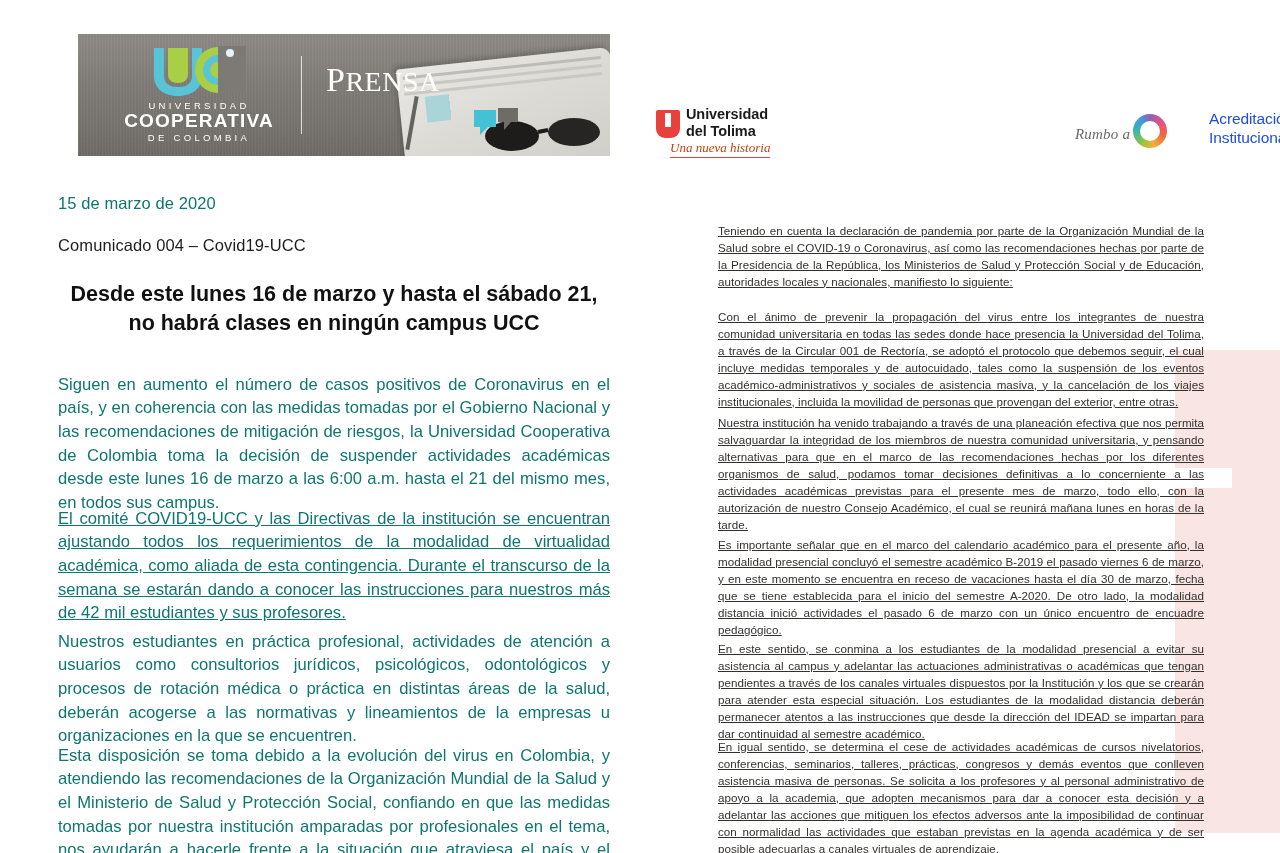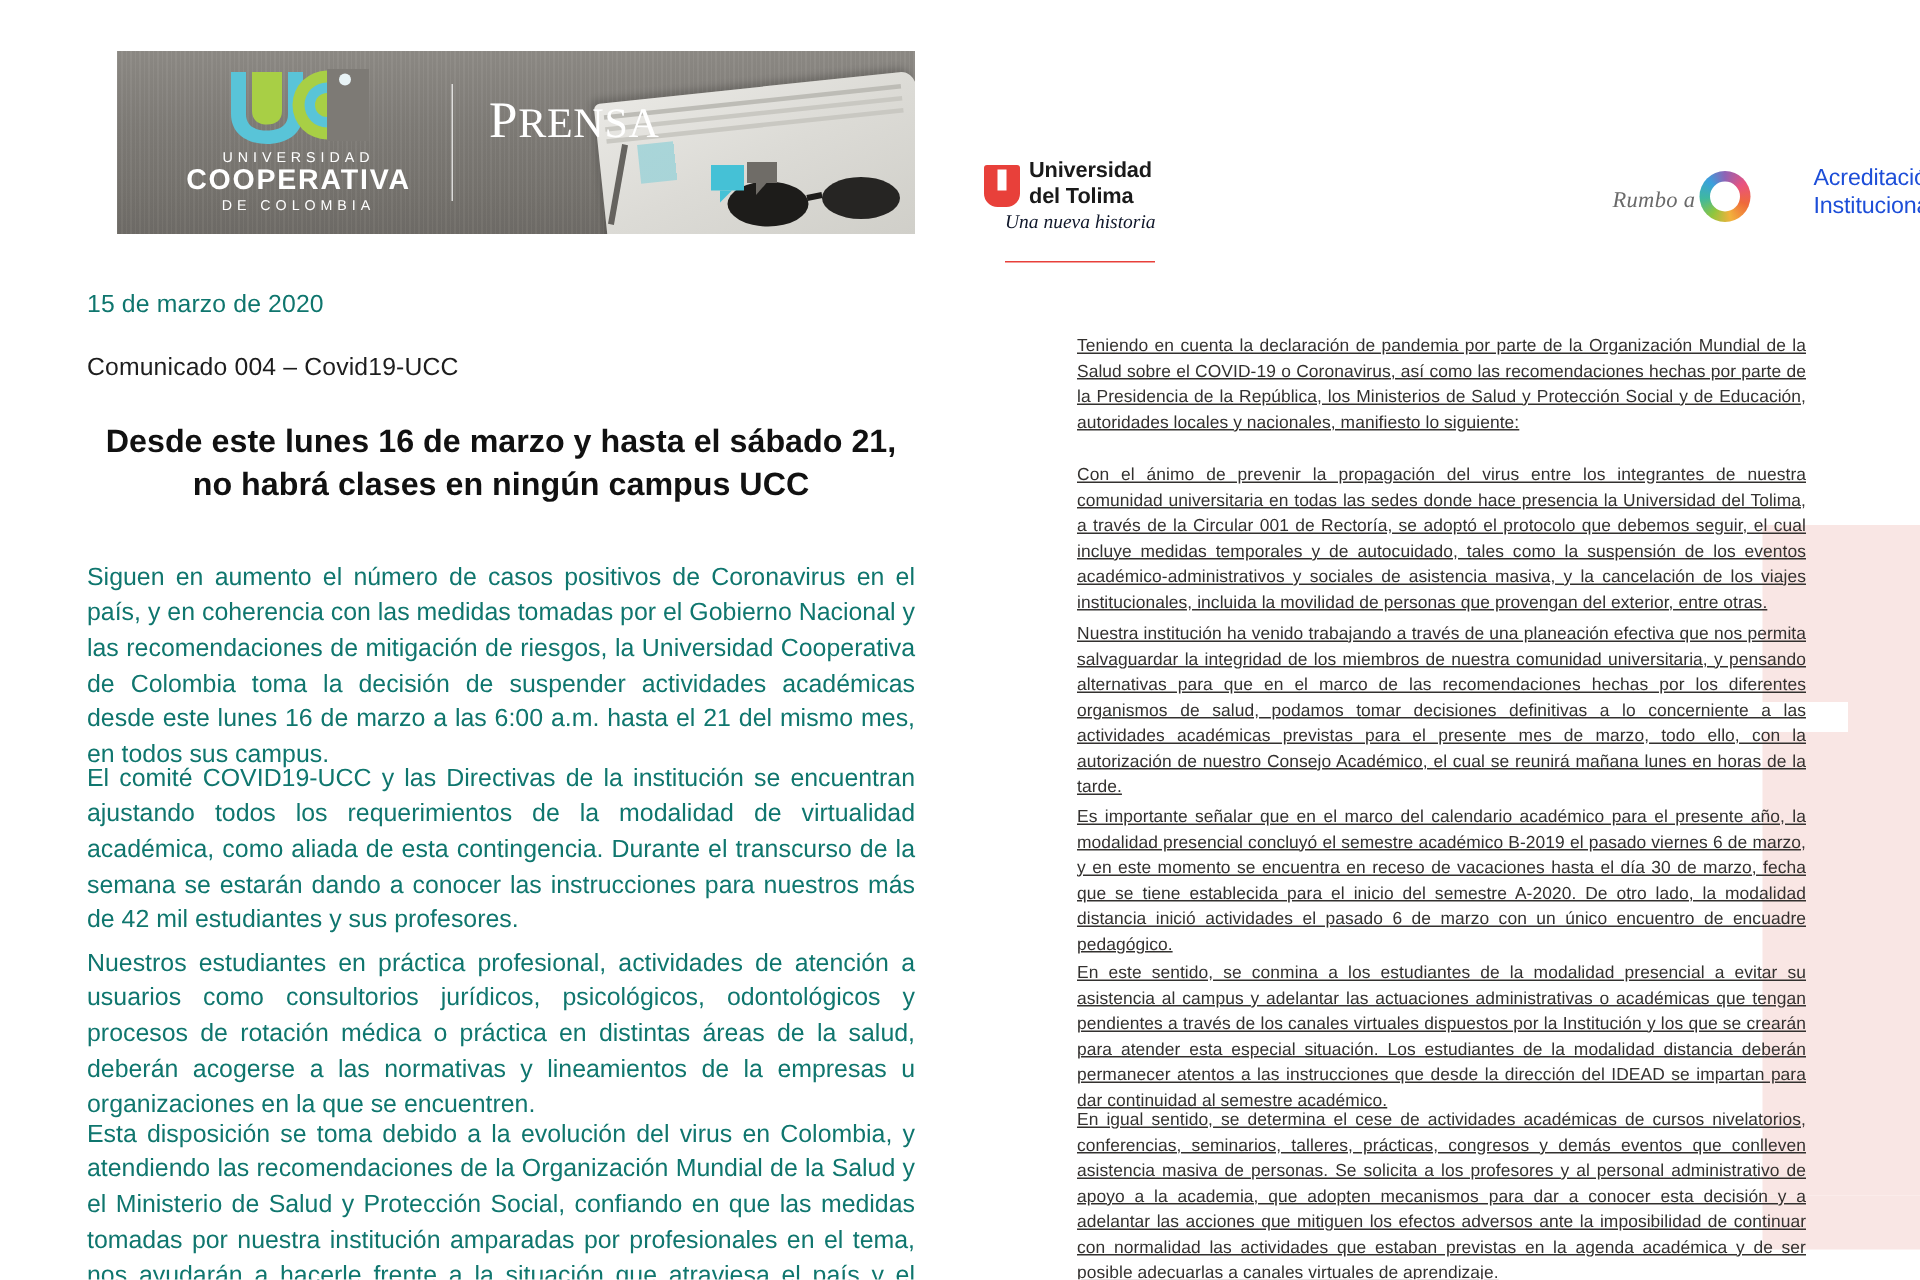--- a/index.html
+++ b/index.html
@@ -120,21 +120,21 @@
     font-size: 21.5px; font-weight: 700; color:#111; text-align:center;
     line-height: 1.35;
   }
   .l-para {
     position:absolute; left:58px; width:552px;
     font-size: 16.6px; color:#0f766e;
     text-align: justify;
     line-height: 1.43;
   }
   #l-p1 { top: 356px; }
-  #l-p2 { top: 490px; }
+  #l-p2 { top: 490px; text-decoration: underline; }
   #l-p3 { top: 613px; }
   #l-p4 { top: 727px; }
 
   
   #doc-right {
     position: absolute;
     left: 640px; top: 0;
     width: 640px; height: 853px;
     background: #ffffff;
     overflow: hidden;
@@ -157,22 +157,22 @@
     content:""; position:absolute; left:9px; top:3px; width:6px; height:14px;
     background:#fff;
   }
   #ut-name { position:absolute; left:30px; top:0px; color:#1a1a1a; }
   #ut-name .ut-l1, #ut-name .ut-l2 {
     display:block; font-size:14.5px; font-weight:700; line-height:1.18; letter-spacing:-.1px;
   }
   #ut-tag {
     position:absolute; left:14px; top:34px;
     font-family:"Liberation Serif", serif;
-    font-style: italic; font-size: 13px; color:#0f172a;
-    border-bottom: 1.4px solid #e8403a; padding-bottom:18px;
+    font-style: italic; font-size: 13px; color:#c2410c;
+    border-bottom: 1.4px solid #e8403a; padding-bottom:1px;
   }
 
   
   #acr-logo { position:absolute; left: 435px; top: 108px; width: 205px; height: 52px; }
   #acr-rumbo {
     position:absolute; left:0px; top:18px;
     font-family:"Liberation Serif", serif; font-style:italic;
     font-size: 15px; color:#6a6a6a; letter-spacing:.2px;
   }
   #acr-circle {

